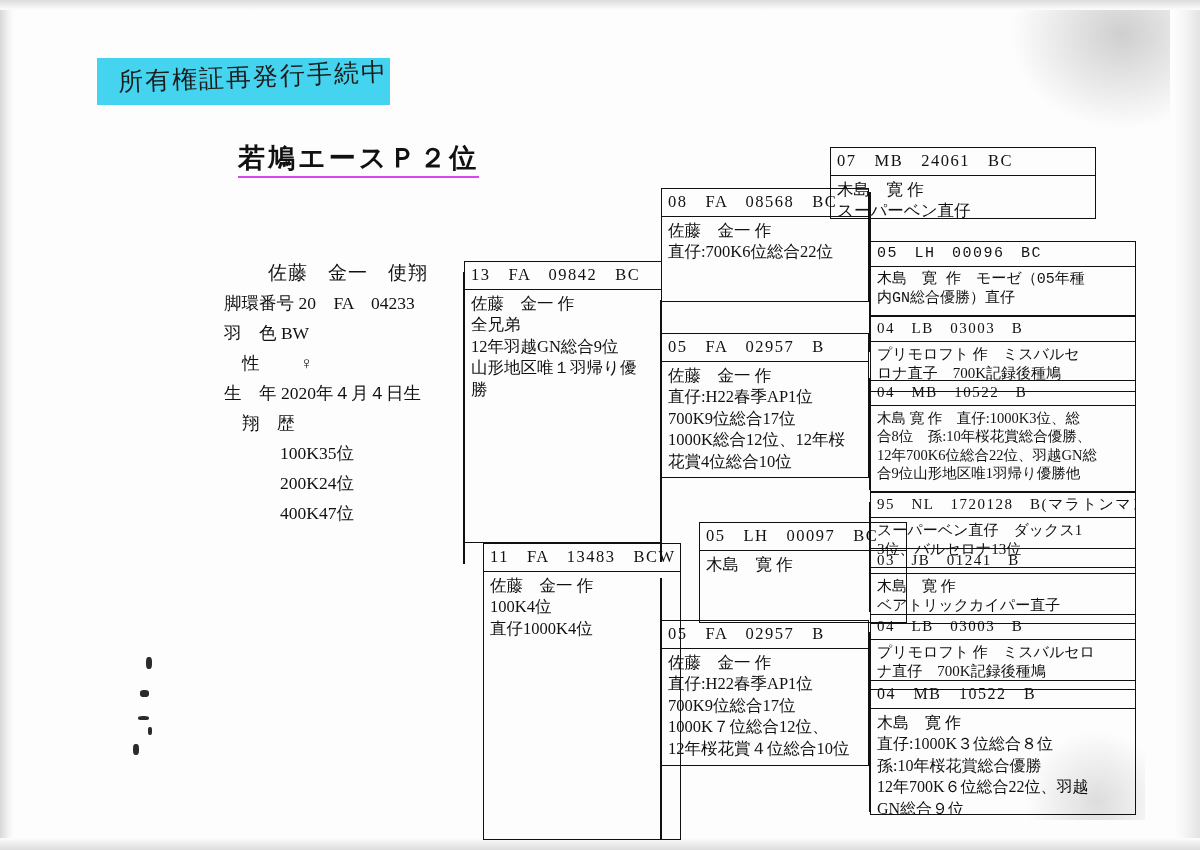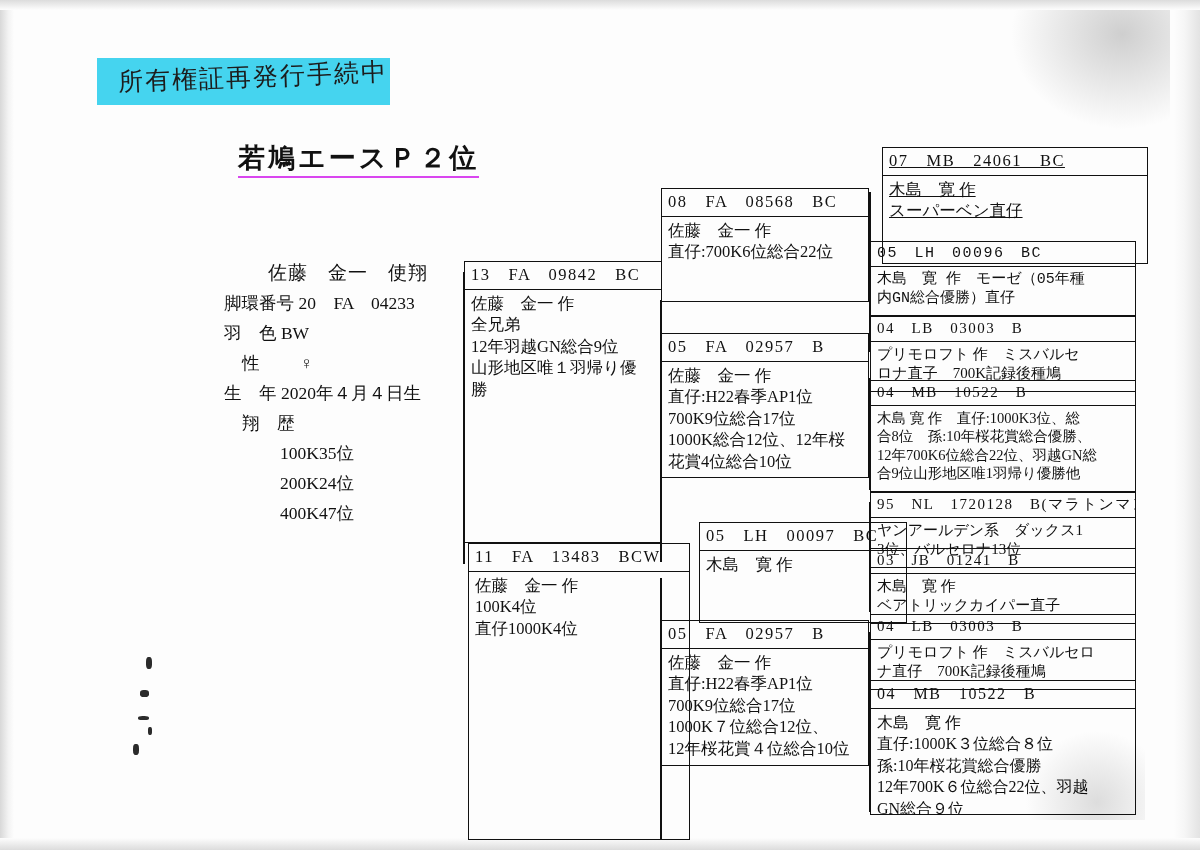--- a/index.html
+++ b/index.html
@@ -214,21 +214,21 @@
 
 <div class="cell" style="left:464px;top:261px;width:198px;height:282px;">
   <div class="hdr">13　FA　09842　BC</div>
   <div class="line">佐藤　金一 作</div>
   <div class="line">全兄弟</div>
   <div class="line">12年羽越GN総合9位</div>
   <div class="line">山形地区唯１羽帰り優</div>
   <div class="line">勝</div>
 </div>
 
-<div class="cell" style="left:468px;top:543px;width:222px;height:297px;">
+<div class="cell" style="left:483px;top:543px;width:198px;height:297px;">
   <div class="hdr">11　FA　13483　BCW</div>
   <div class="line">佐藤　金一 作</div>
   <div class="line">100K4位</div>
   <div class="line">直仔1000K4位</div>
 </div>
 
 <div class="cell" style="left:661px;top:188px;width:208px;height:114px;">
   <div class="hdr">08　FA　08568　BC</div>
   <div class="line">佐藤　金一 作</div>
   <div class="line">直仔:700K6位総合22位</div>
@@ -250,21 +250,21 @@
 
 <div class="cell" style="left:661px;top:620px;width:208px;height:146px;">
   <div class="hdr">05　FA　02957　B</div>
   <div class="line">佐藤　金一 作</div>
   <div class="line">直仔:H22春季AP1位</div>
   <div class="line">700K9位総合17位</div>
   <div class="line">1000K７位総合12位、</div>
   <div class="line">12年桜花賞４位総合10位</div>
 </div>
 
-<div class="cell" style="left:882px;top:147px;width:266px;height:117px;text-decoration:underline;">
+<div class="cell" style="left:830px;top:147px;width:266px;height:72px;">
   <div class="hdr">07　MB　24061　BC</div>
   <div class="line">木島　寛 作</div>
   <div class="line">スーパーベン直仔</div>
 </div>
 
 <div class="cell small" style="left:870px;top:241px;width:266px;height:75px;font-family:Liberation Mono, monospace;">
   <div class="hdr">05　LH　00096　BC</div>
   <div class="line">木島　寛 作　モーゼ（05年種</div>
   <div class="line">内GN総合優勝）直仔</div>
 </div>
@@ -280,21 +280,21 @@
 <div class="cell small" style="left:870px;top:380px;width:266px;height:112px;font-size:14.5px;line-height:18.5px;">
   <div class="hdr" style="font-size:15px">04　MB　10522　B</div>
   <div class="line">木島 寛 作　直仔:1000K3位、総</div>
   <div class="line">合8位　孫:10年桜花賞総合優勝、</div>
   <div class="line">12年700K6位総合22位、羽越GN総</div>
   <div class="line">合9位山形地区唯1羽帰り優勝他</div>
 </div>
 
 <div class="cell small" style="left:870px;top:492px;width:266px;height:76px;">
   <div class="hdr" style="font-size:15px">95　NL　1720128　B(マラトンマン)</div>
-  <div class="line">ヤンアールデン系　ダックス1</div>
+  <div class="line">スーパーベン直仔　ダックス1</div>
   <div class="line">3位、バルセロナ13位</div>
 </div>
 
 <div class="cell small" style="left:870px;top:548px;width:266px;height:76px;">
   <div class="hdr">03　JB　01241　B</div>
   <div class="line">木島　寛 作</div>
   <div class="line">ベアトリックカイパー直子</div>
 </div>
 
 <div class="cell small" style="left:870px;top:614px;width:266px;height:76px;">

